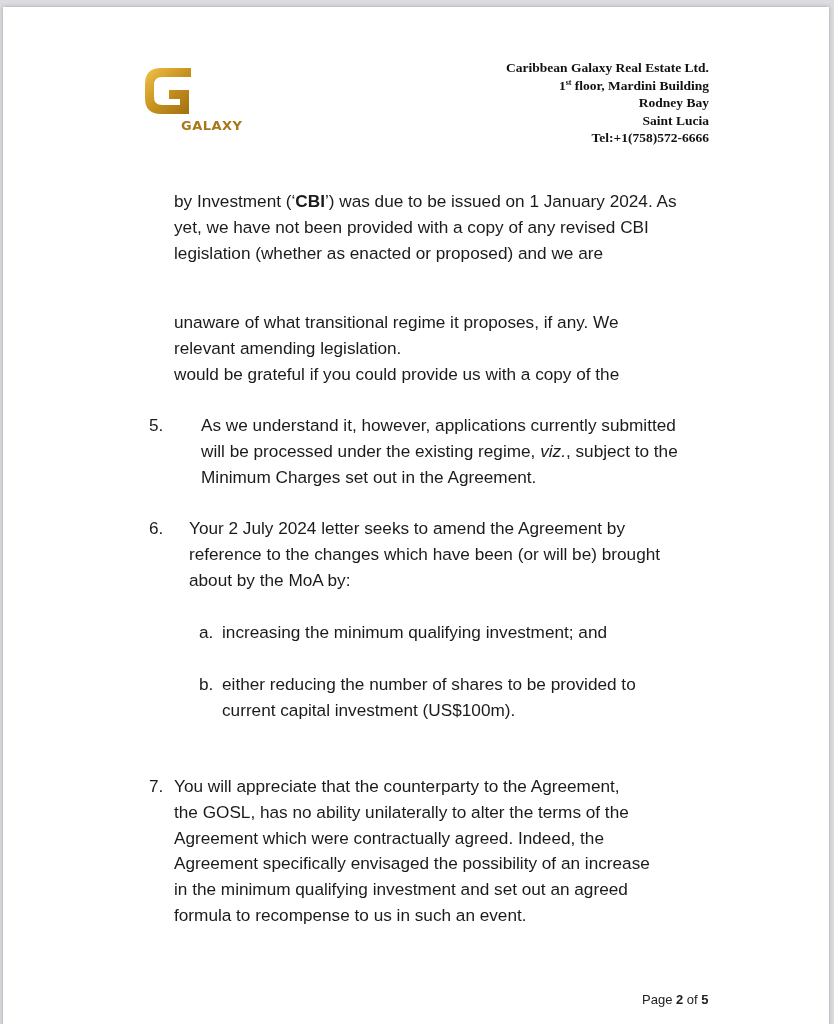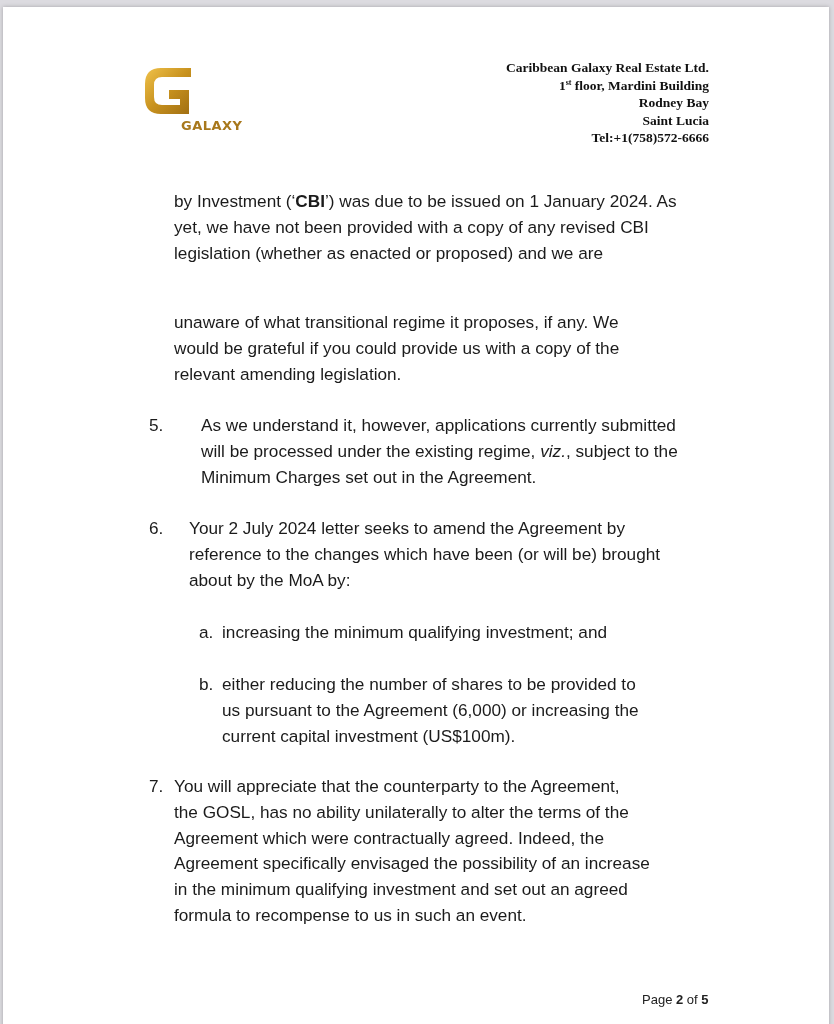--- a/index.html
+++ b/index.html
@@ -47,22 +47,22 @@
 
 <div class="body">
   <div class="p" style="top:189px;">
     <div><span>by Investment (‘</span><b>CBI</b><span>’) was due to be issued on 1 January 2024. As</span></div>
     <div>yet, we have not been provided with a copy of any revised CBI</div>
     <div>legislation (whether as enacted or proposed) and we are</div>
   </div>
 
   <div class="p" style="top:310px;">
     <div>unaware of what transitional regime it proposes, if any. We</div>
+    <div>relevant amending legislation.</div>
     <div>would be grateful if you could provide us with a copy of the</div>
-    <div>relevant amending legislation.</div>
   </div>
 
   <div class="num" style="top:413px;">5.</div>
   <div class="p" style="top:413px;margin-left:27px;">
     <div>As we understand it, however, applications currently submitted</div>
     <div><span>will be processed under the existing regime, </span><i>viz.</i><span>, subject to the</span></div>
     <div>Minimum Charges set out in the Agreement.</div>
   </div>
 
   <div class="num" style="top:516px;">6.</div>
@@ -73,21 +73,20 @@
   </div>
 
   <div class="subnum" style="top:620px;">a.</div>
   <div class="sub" style="top:620px;">
     <div>increasing the minimum qualifying investment; and</div>
   </div>
 
   <div class="subnum" style="top:672px;">b.</div>
   <div class="sub" style="top:672px;">
     <div>either reducing the number of shares to be provided to</div>
-    <div>us pursuant to the Agreement (6,000) or increasing the</div>
     <div>current capital investment (US$100m).</div>
   </div>
 
   <div class="num" style="top:774px;">7.</div>
   <div class="p" style="top:774px;">
     <div>You will appreciate that the counterparty to the Agreement,</div>
     <div>the GOSL, has no ability unilaterally to alter the terms of the</div>
     <div>Agreement which were contractually agreed. Indeed, the</div>
     <div>Agreement specifically envisaged the possibility of an increase</div>
     <div>in the minimum qualifying investment and set out an agreed</div>

